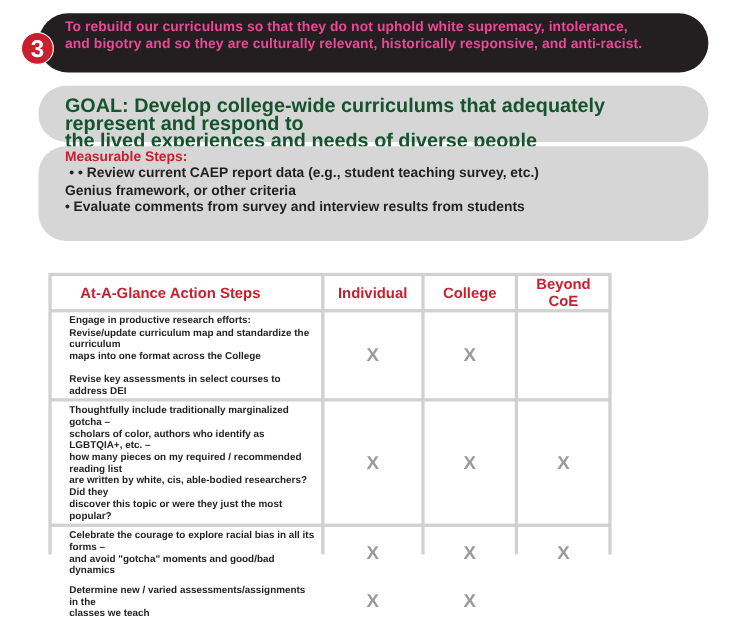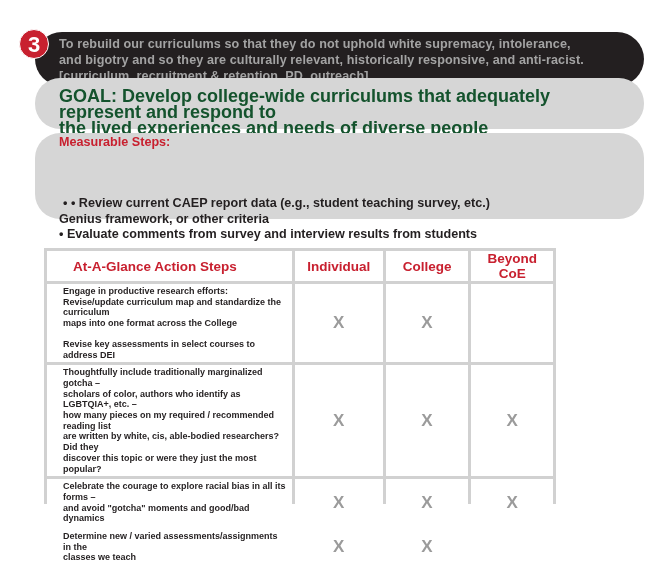--- a/index.html
+++ b/index.html
@@ -1,23 +1,23 @@
 <!DOCTYPE html>
 <html><head>
 <meta charset="utf-8">
 <style>
   * { box-sizing: border-box; margin: 0; padding: 0; }
   html, body { width: 670px; height: 568px; background: #ffffff; overflow: hidden; }
   body { position: relative; font-family: "Liberation Sans", sans-serif; color: #231f20; }
 
   .banner {
-    position: absolute; left: 35px; top: 32px; width: 609px; height: 54px;
+    position: absolute; left: 35px; top: 12px; width: 609px; height: 54px;
     background: #231f20; border-radius: 0 27px 27px 27px;
     border-top-left-radius: 27px;
-    padding: 4px 16px 0 24px; color: #a3a3a3;
+    padding: 4px 16px 0 24px; color: #ec4899;
     font-weight: bold; font-size: 12.6px; line-height: 16px; letter-spacing: 0.1px;
   }
   .badge {
     position: absolute; left: 19px; top: 29px; width: 30px; height: 30px;
     border-radius: 50%; background: #c8202f; color: #ffffff;
     font-weight: bold; font-size: 22px; line-height: 30px; text-align: center;
     border: 1.5px solid #ffffff;
   }
 
   .goal {
@@ -28,21 +28,21 @@
   }
 
   .steps {
     position: absolute; left: 35px; top: 133px; width: 609px; height: 86px;
     background: #d6d6d6; border-radius: 25px;
     padding: 2px 32px 0 24px;
     font-size: 12.6px; line-height: 15.4px; color: #231f20;
   }
   .steps .steps-title { color: #c8202f; font-weight: bold; font-size: 12.6px; }
   .steps .item { font-weight: bold; }
-  .steps .item.indent { padding-left: 4px; margin-top: 46px; }
+  .steps .item.indent { padding-left: 4px; }
 
   .table-wrap {
     position: absolute; left: 44px; top: 248px; width: 512px; height: 256px;
     background: #d1d1d1; padding: 3px;
   }
   table.action-table {
     width: 100%; height: 100%; border-collapse: separate; border-spacing: 3px;
     margin: -3px; width: calc(100% + 6px); height: calc(100% + 6px);
   }
   table.action-table td, table.action-table th {
@@ -65,21 +65,20 @@
   col.c2 { width: 97px; }
   col.c3 { width: 96px; }
   col.c4 { width: 94px; }
 </style>
 </head>
 <body>
 
 <div class="banner">
   <div>To rebuild our curriculums so that they do not uphold white supremacy, intolerance,</div>
   <div>and bigotry and so they are culturally relevant, historically responsive, and anti-racist.</div>
-  <div>[curriculum, recruitment &amp; retention, PD, outreach]</div>
 </div>
 <div class="badge">3</div>
 
 <div class="goal">
   <div>GOAL: Develop college-wide curriculums that adequately represent and respond to</div>
   <div>the lived experiences and needs of diverse people</div>
 </div>
 
 <div class="steps">
   <div class="steps-title">Measurable Steps:</div>

